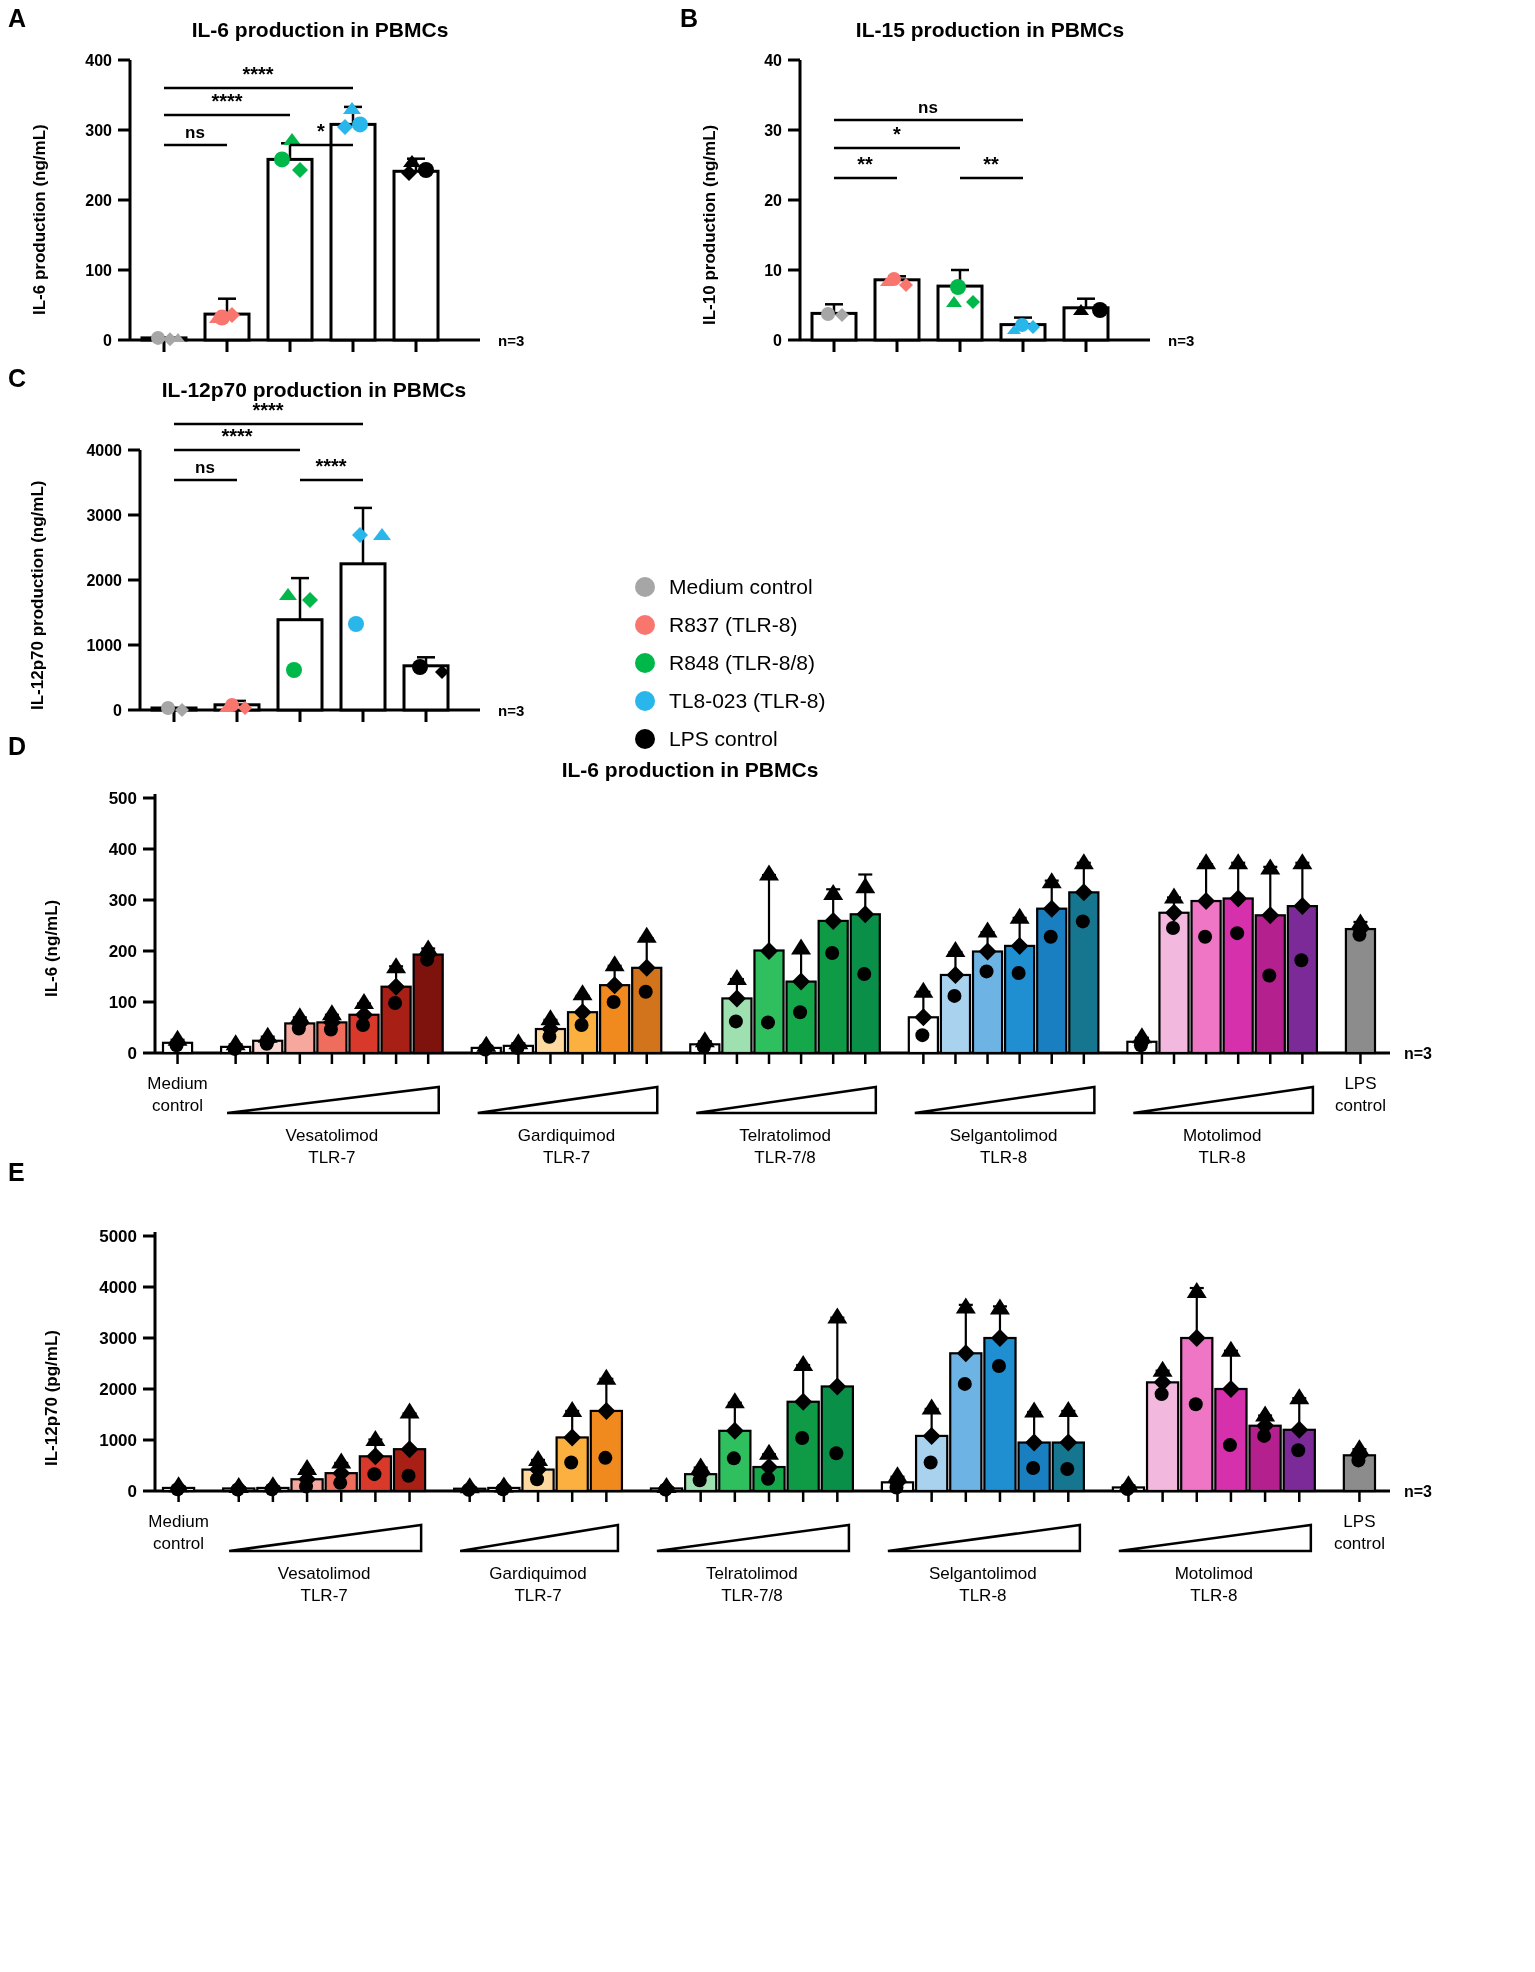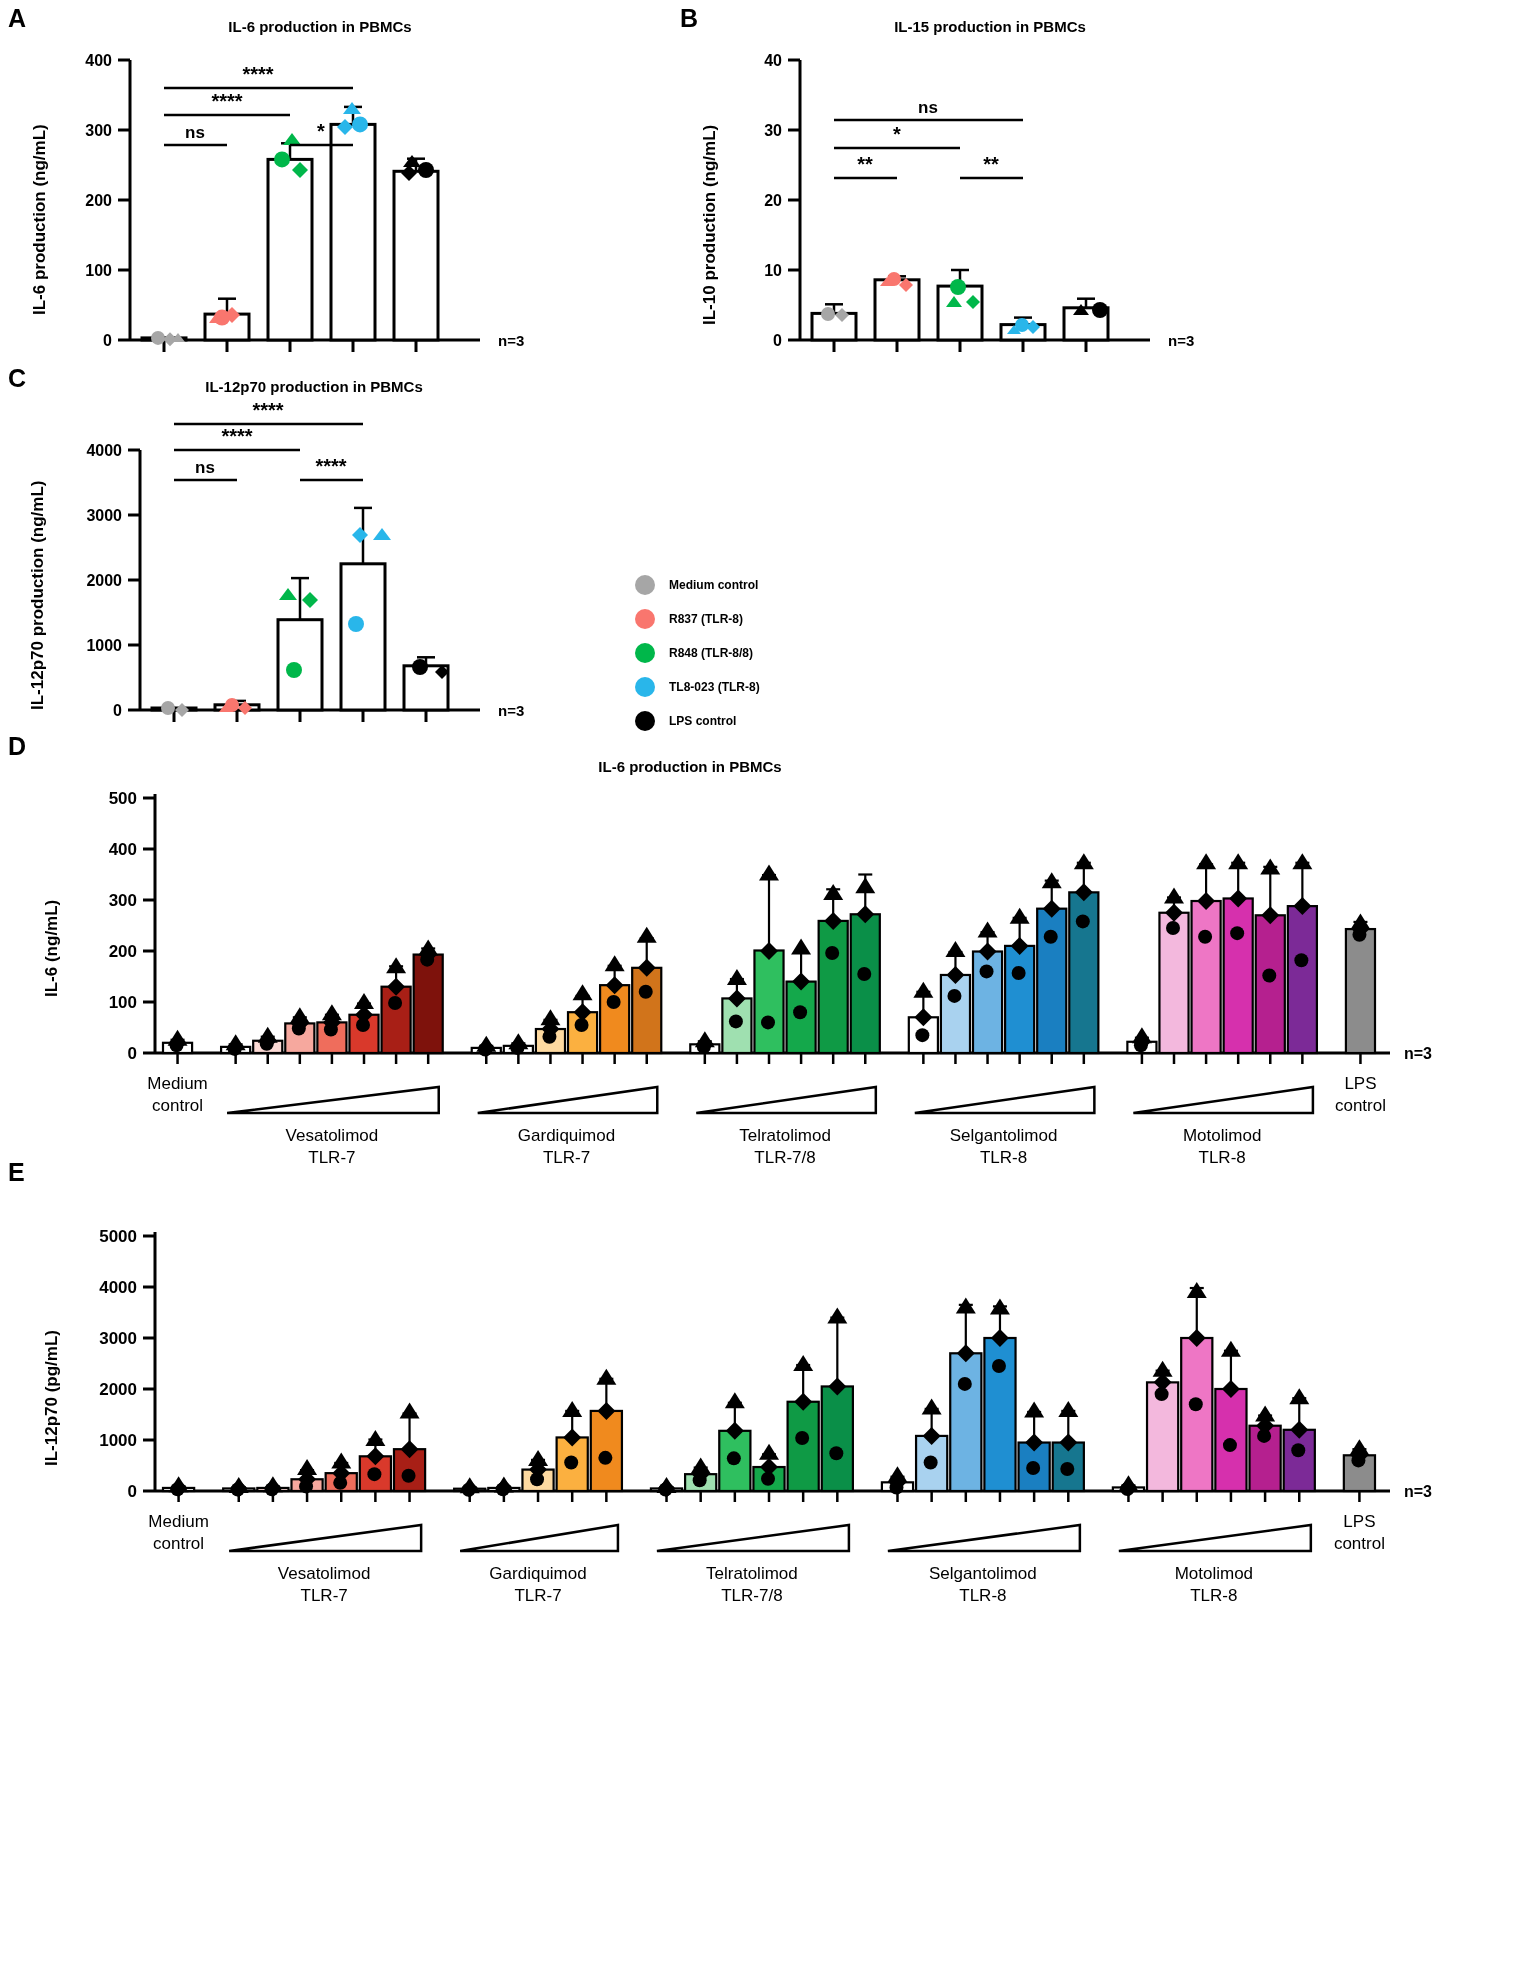--- a/index.html
+++ b/index.html
@@ -1,24 +1,24 @@
 <!DOCTYPE html>
 <html><head>
 <meta charset="utf-8">
 <style>
   html,body{margin:0;padding:0;background:#ffffff;}
   body{width:1535px;height:1972px;font-family:"Liberation Sans",sans-serif;color:#000;position:relative;overflow:hidden;}
   .panel{position:absolute;}
   .panel-letter{font-size:25px;font-weight:bold;font-family:"Liberation Sans",sans-serif;}
-  .chart-title{font-size:15px;font-weight:bold;text-align:center;}
+  .chart-title{font-size:21px;font-weight:bold;text-align:center;}
   .axis-label{font-size:17px;font-weight:bold;writing-mode:vertical-rl;transform:rotate(180deg);text-align:center;}
   svg{display:block;overflow:visible;}
   .legend-item{display:flex;align-items:center;margin-bottom:14px;}
   .legend-dot{width:20px;height:20px;border-radius:50%;margin-right:14px;}
-  .legend-text{font-size:12px;font-weight:bold;}
+  .legend-text{font-size:21px;}
 </style>
 </head>
 <body>
 
 <div class="panel" style="left:0px;top:0px;width:660px;height:360px;">
   <div class="panel-letter" style="position:absolute;left:8px;top:4px;">A</div>
   <div class="chart-title" style="position:absolute;left:90px;top:18px;width:460px;">IL-6 production in PBMCs</div>
   <div class="axis-label" style="position:absolute;left:30px;top:110px;height:220px;width:20px;">IL-6 production (ng/mL)</div>
   <div style="position:absolute;left:60px;top:50px;">
     <svg width="520" height="300" viewBox="0 0 520 300">

